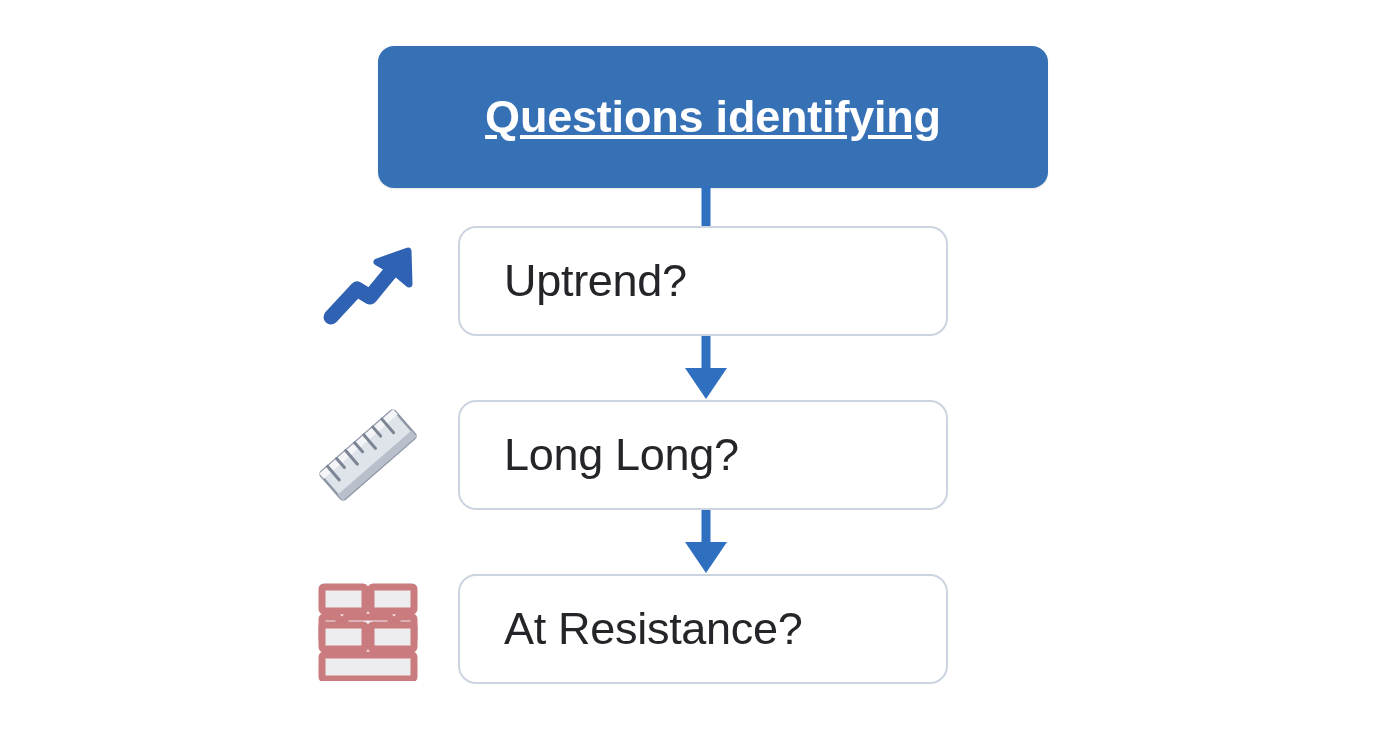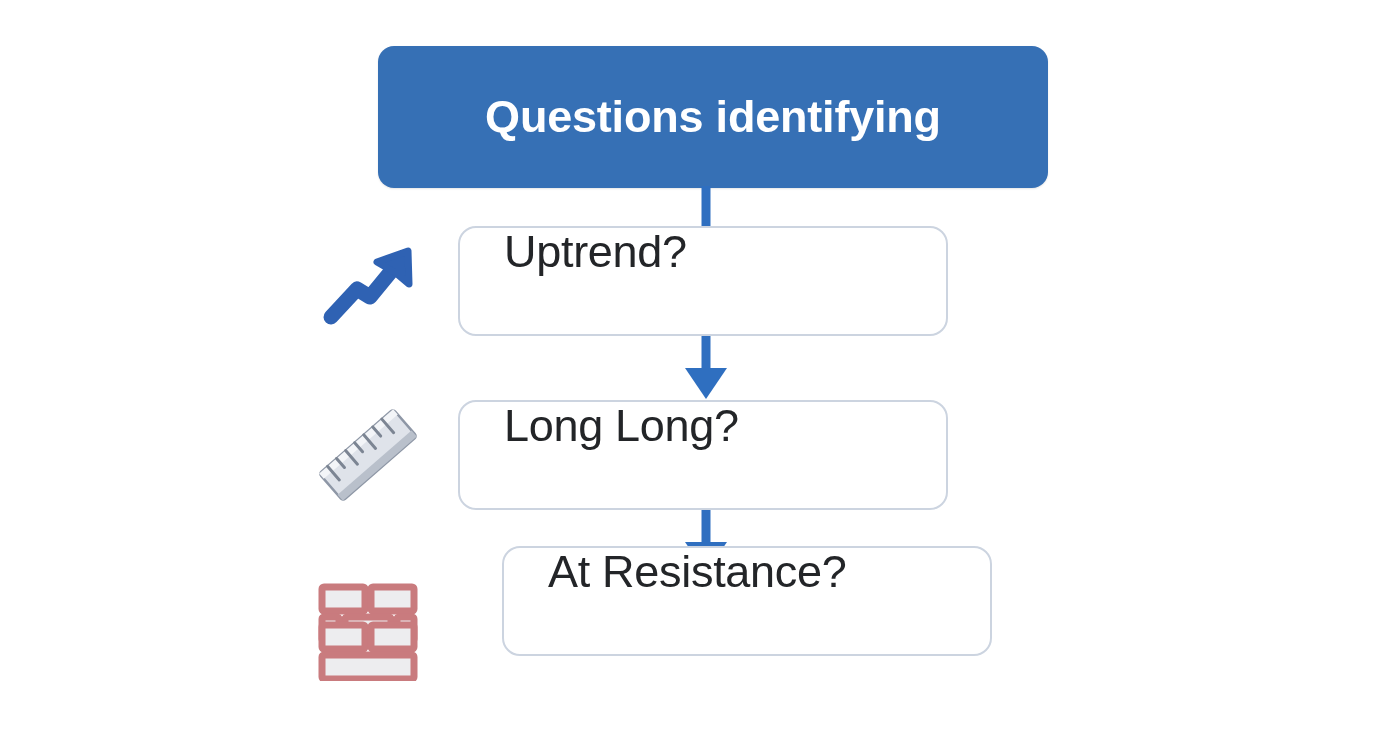--- a/index.html
+++ b/index.html
@@ -41,46 +41,48 @@
     box-shadow: 0 1px 2px rgba(0,0,0,0.10);
   }
   .title-line {
     color: #ffffff;
     font-weight: bold;
     font-size: 45px;
     line-height: 52px;
     letter-spacing: -0.2px;
     text-align: center;
     white-space: nowrap;
+    text-decoration: underline;
   }
 
   
   .qbox {
     position: absolute;
     left: 458px;
     width: 490px;
     height: 110px;
     background: #ffffff;
     border: 2px solid #ccd4e0;
     border-radius: 18px;
     box-sizing: border-box;
     display: flex;
+    align-items: center;
     padding-left: 44px;
   }
   .qbox-label {
     color: #232528;
     font-size: 45px;
     line-height: 48px;
     font-weight: 500;
     letter-spacing: -0.3px;
     white-space: nowrap;
   }
   #qbox-0 { top: 226px; }
   #qbox-1 { top: 400px; }
-  #qbox-2 { top: 546px; margin-left: 44px; }
+  #qbox-2 { top: 574px; }
 
   
   .connector {
     position: absolute;
     left: 0;
     top: 0;
     width: 1392px;
     height: 752px;
     pointer-events: none;
   }

